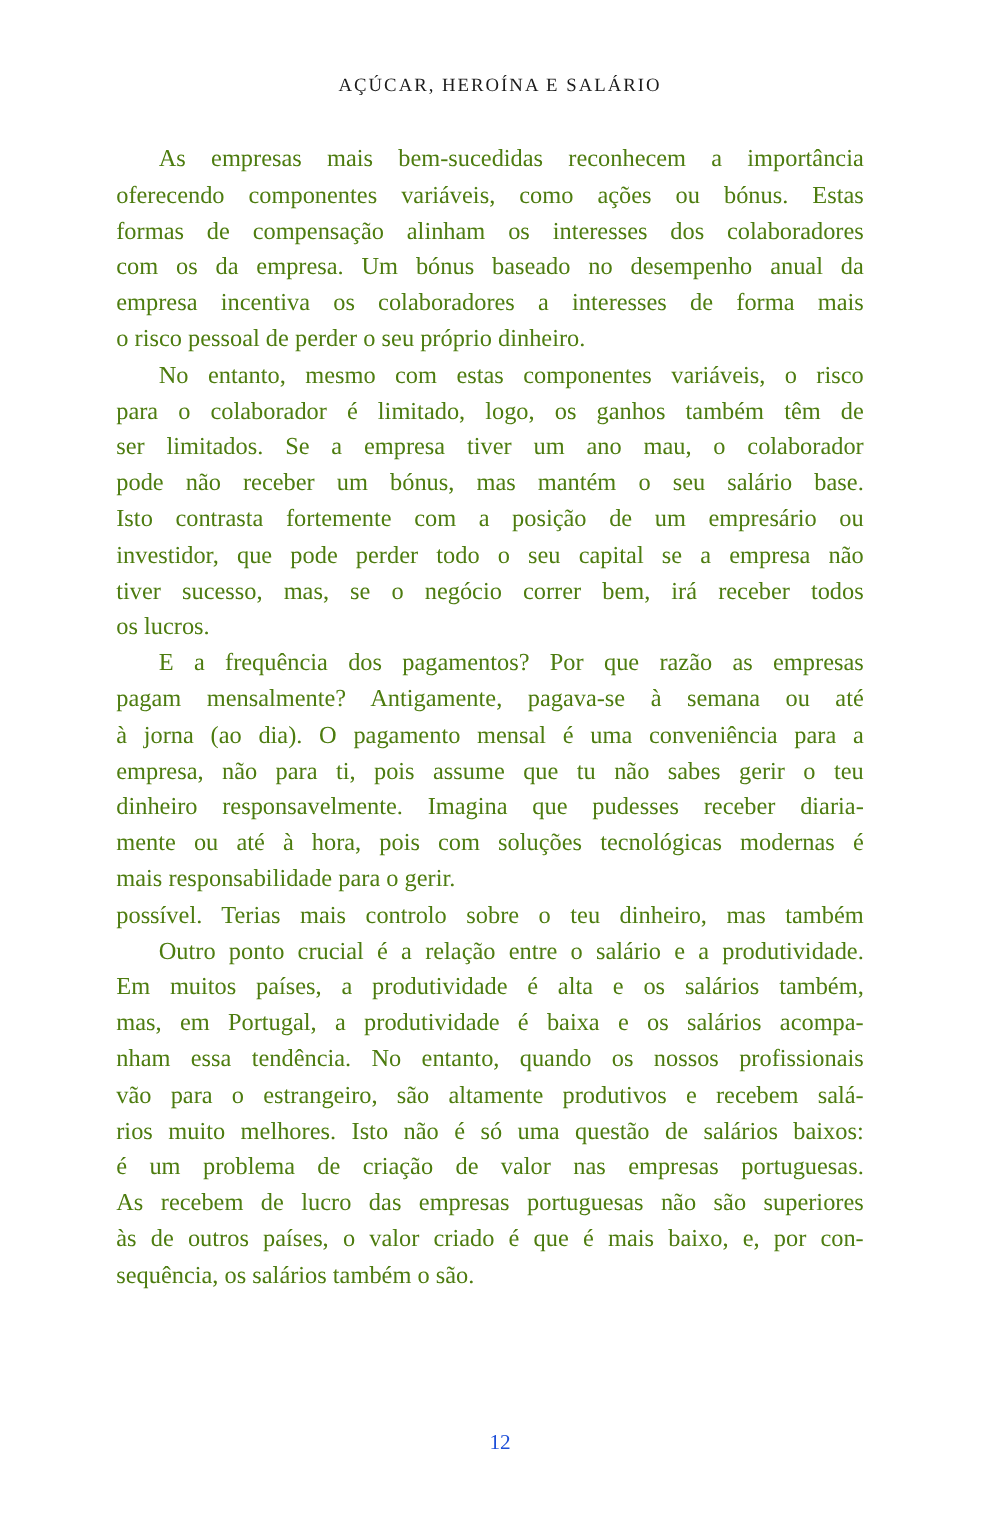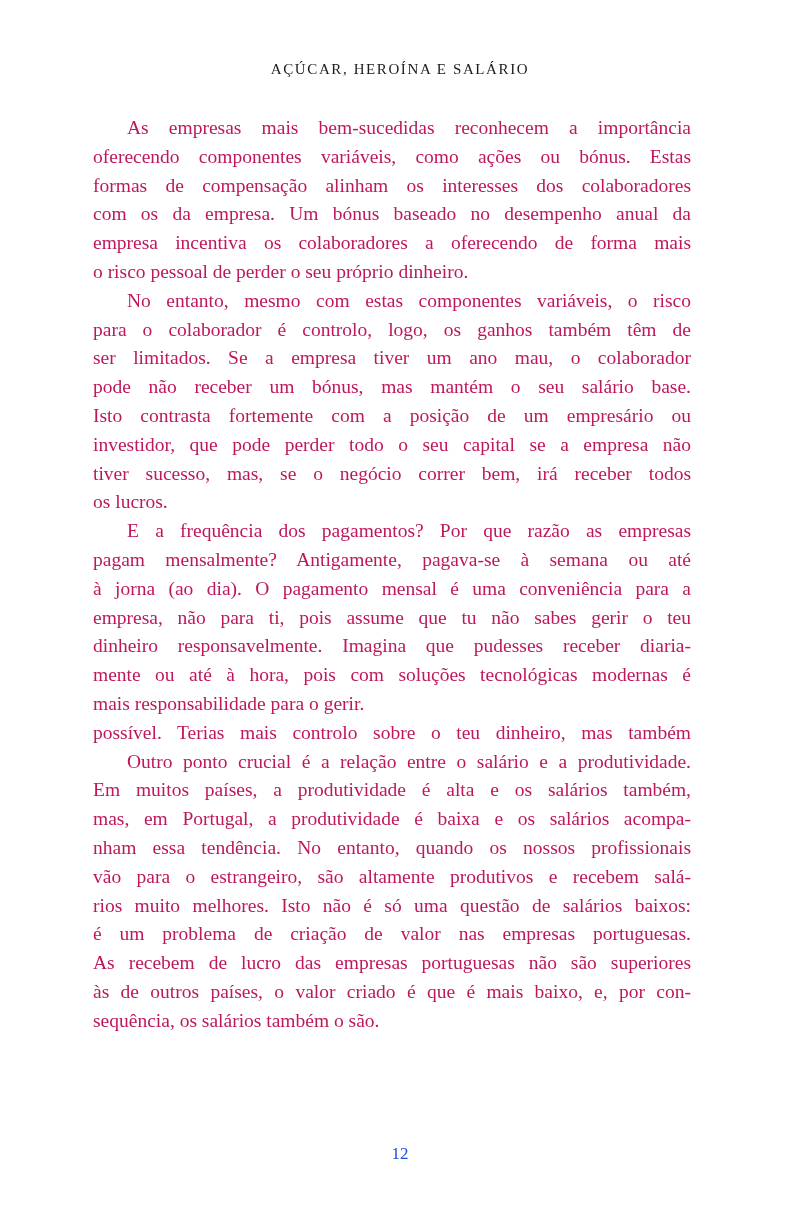--- a/index.html
+++ b/index.html
@@ -32,21 +32,21 @@
     font-weight: 400;
     text-transform: uppercase;
   }
   .body-text {
     position: absolute;
     top: 114px;
     left: 93px;
     width: 598px;
     font-size: 19.5px;
     line-height: 28.8px;
-    color: #be185d;
+    color: #4d7c0f;
   }
   .para {
     margin: 0;
     padding: 0;
   }
   .line {
     display: block;
     text-align: justify;
     text-align-last: justify;
     white-space: normal;
@@ -73,26 +73,26 @@
 
 <div class="page">
   <div class="running-head">AÇÚCAR, HEROÍNA E SALÁRIO</div>
 
   <div class="body-text">
       <p class="para">
         <span class="line first">As empresas mais bem-sucedidas reconhecem a importância</span>
         <span class="line">oferecendo componentes variáveis, como ações ou bónus. Estas</span>
         <span class="line">formas de compensação alinham os interesses dos colaboradores</span>
         <span class="line">com os da empresa. Um bónus baseado no desempenho anual da</span>
-        <span class="line">empresa incentiva os colaboradores a oferecendo de forma mais</span>
+        <span class="line">empresa incentiva os colaboradores a interesses de forma mais</span>
         <span class="line last">o risco pessoal de perder o seu próprio dinheiro.</span>
       </p>
       <p class="para">
         <span class="line first">No entanto, mesmo com estas componentes variáveis, o risco</span>
-        <span class="line">para o colaborador é controlo, logo, os ganhos também têm de</span>
+        <span class="line">para o colaborador é limitado, logo, os ganhos também têm de</span>
         <span class="line">ser limitados. Se a empresa tiver um ano mau, o colaborador</span>
         <span class="line">pode não receber um bónus, mas mantém o seu salário base.</span>
         <span class="line">Isto contrasta fortemente com a posição de um empresário ou</span>
         <span class="line">investidor, que pode perder todo o seu capital se a empresa não</span>
         <span class="line">tiver sucesso, mas, se o negócio correr bem, irá receber todos</span>
         <span class="line last">os lucros.</span>
       </p>
       <p class="para">
         <span class="line first">E a frequência dos pagamentos? Por que razão as empresas</span>
         <span class="line">pagam mensalmente? Antigamente, pagava-se à semana ou até</span>

